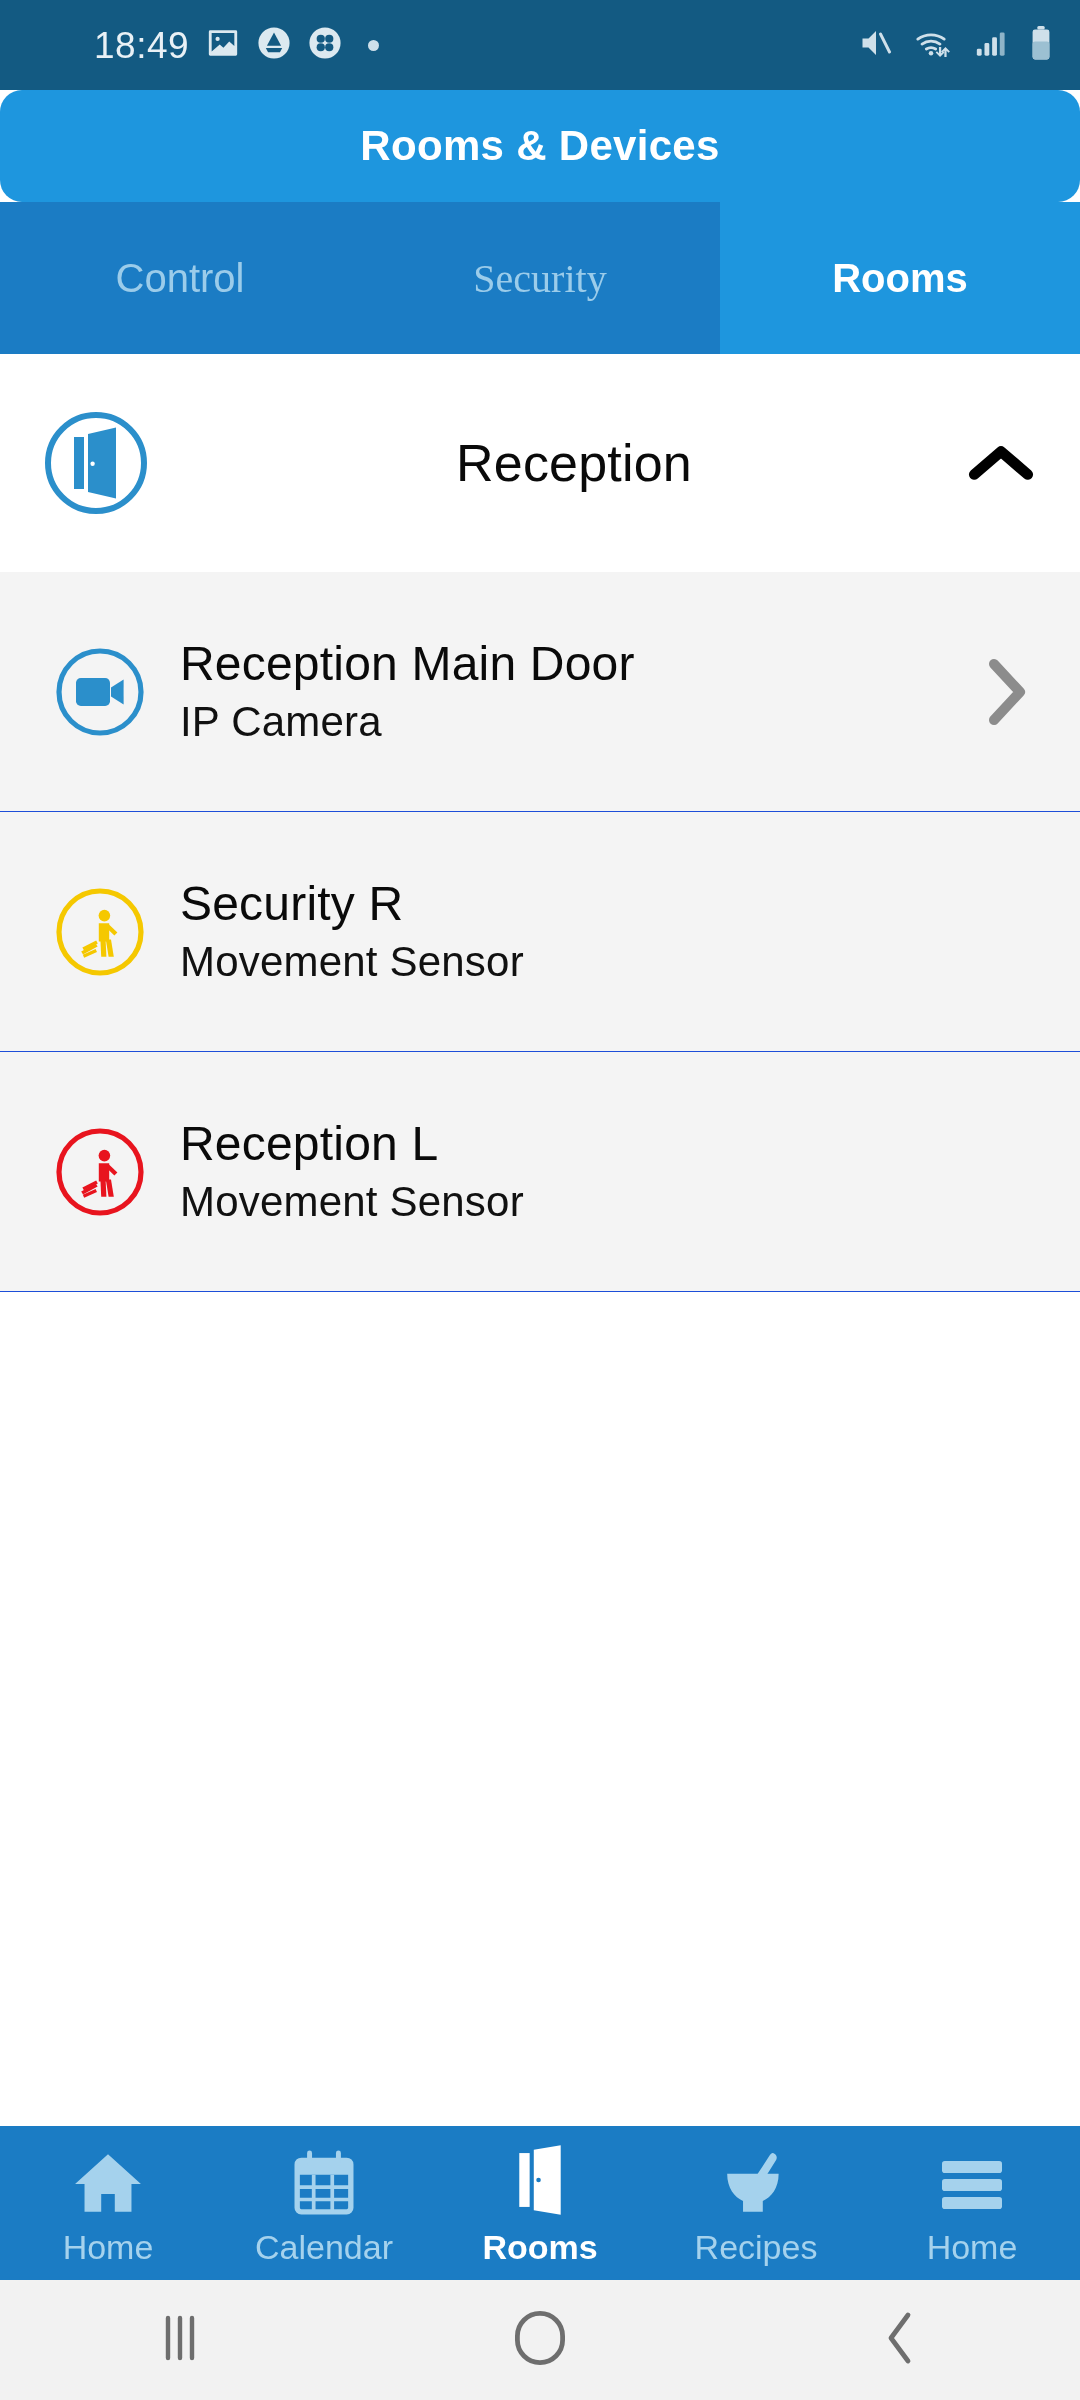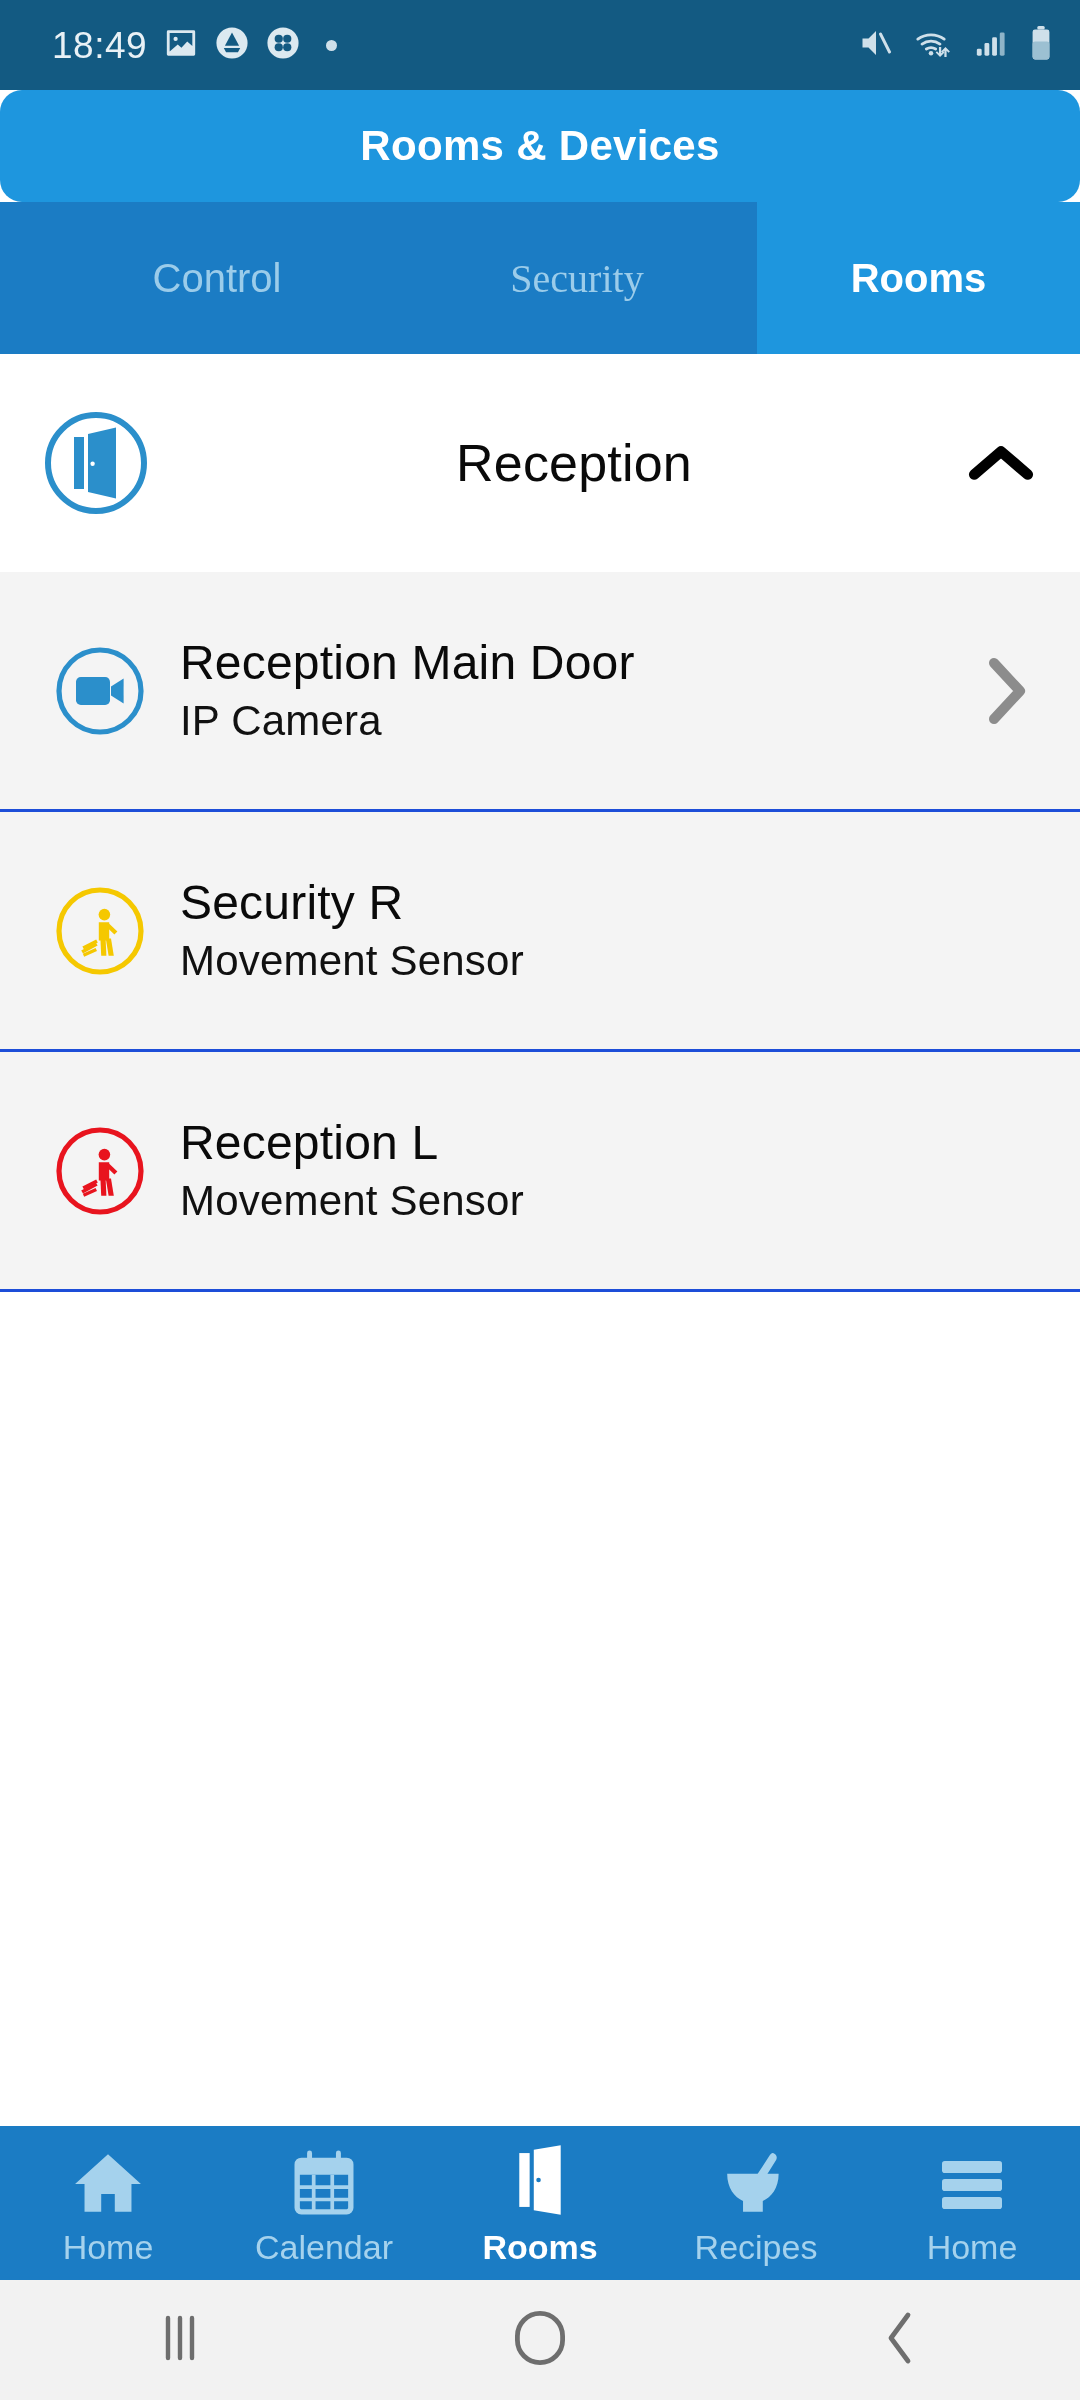--- a/index.html
+++ b/index.html
@@ -17,21 +17,21 @@
   }
 
   
   .statusbar {
     height:90px;
     background:#135A82;
     display:flex; align-items:center;
     padding:0 26px 0 52px;
     flex:0 0 auto;
   }
-  .sb-left { display:flex; align-items:center; gap:17px; }
+  .sb-left { display:flex; align-items:center; gap:17px;margin-left:42px; }
   .sb-time {
     color:#e9f1f6; font-size:37px; font-weight:500;
     letter-spacing:.5px; line-height:1;
   }
   .sb-right { margin-left:auto; display:flex; align-items:center; gap:20px; }
   .sb-ico { display:block; }
   .sb-dot { width:11px; height:11px; border-radius:50%; background:#cfe0ea; margin-left:9px; }
 
   
   .appbar {
@@ -42,21 +42,20 @@
   }
   .appbar-title {
     color:#ffffff; font-size:42px; font-weight:bold;
     letter-spacing:.3px;
   }
 
   
   .tabbar {
     height:152px; display:flex; flex:0 0 auto;
     background:#1B7CC4;
-    padding-left:37px;
   }
   .tab {
     display:flex; align-items:center; justify-content:center;
     font-size:40px; color:#9BCCEA; background:#1B7CC4;
   }
   .tab.t-control  { flex:0 0 360px; }
   .tab.t-security { flex:0 0 360px;font-family:Liberation Serif, serif; }
   .tab.t-rooms    { flex:1 1 auto; }
   .tab.active { background:#1E96DE; color:#ffffff; font-weight:bold; }
 
@@ -73,21 +72,21 @@
   .room-name {
     margin-left:30px; font-size:52px; color:#0a0a0a;
     letter-spacing:.2px; flex:1 1 auto;
   }
   .room-chevron { flex:0 0 auto; width:70px; display:flex; align-items:center; justify-content:center; }
 
   .device-row {
     height:240px; background:#F4F4F4;
     display:flex; align-items:center;
     padding:0 44px 0 52px;
-    border-bottom:3px solid #1d4ed8;
+    border-bottom:1px solid #1d4ed8;
   }
   .device-icon { flex:0 0 auto; width:96px; height:96px; display:flex; align-items:center; justify-content:center; }
   .device-text { margin-left:32px; flex:1 1 auto; display:flex; flex-direction:column; gap:8px; }
   .device-name { font-size:48px; color:#0a0a0a; letter-spacing:.2px; line-height:1.1; }
   .device-type { font-size:42px; color:#111111; letter-spacing:.2px; line-height:1.1; }
   .device-chevron { flex:0 0 auto; width:60px; display:flex; align-items:center; justify-content:center; }
 
   
   .bottomnav {
     height:154px; background:#1B7CC4;

